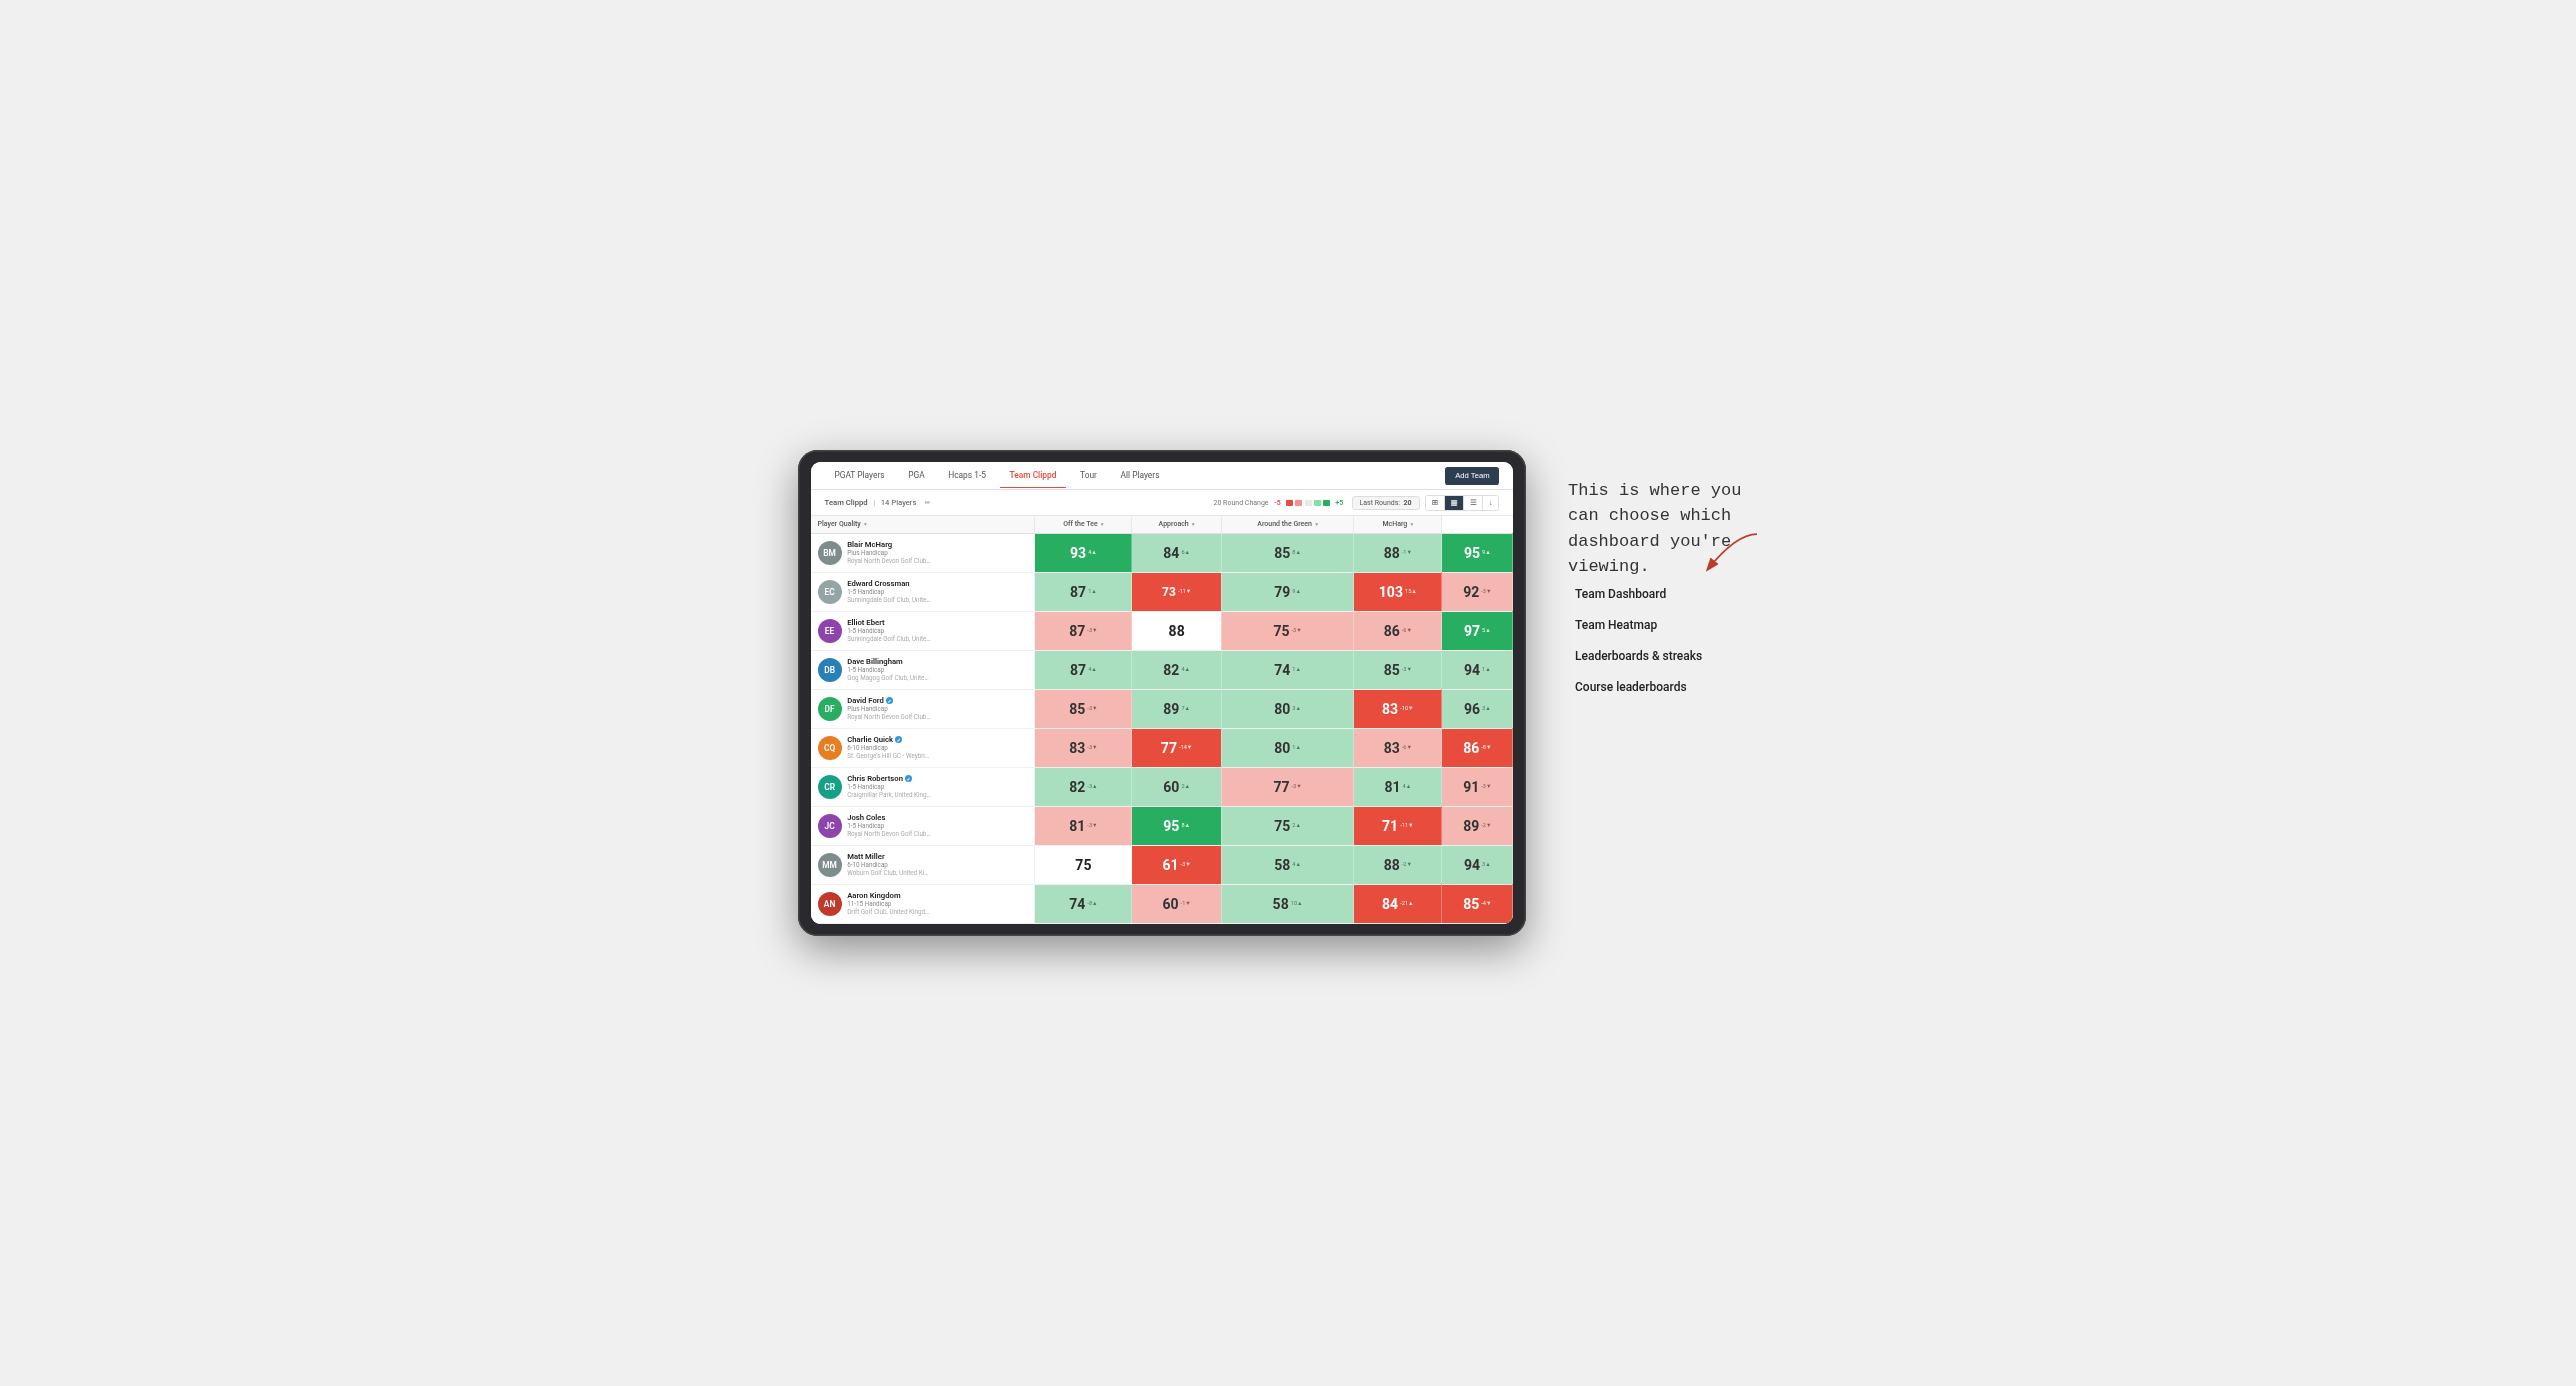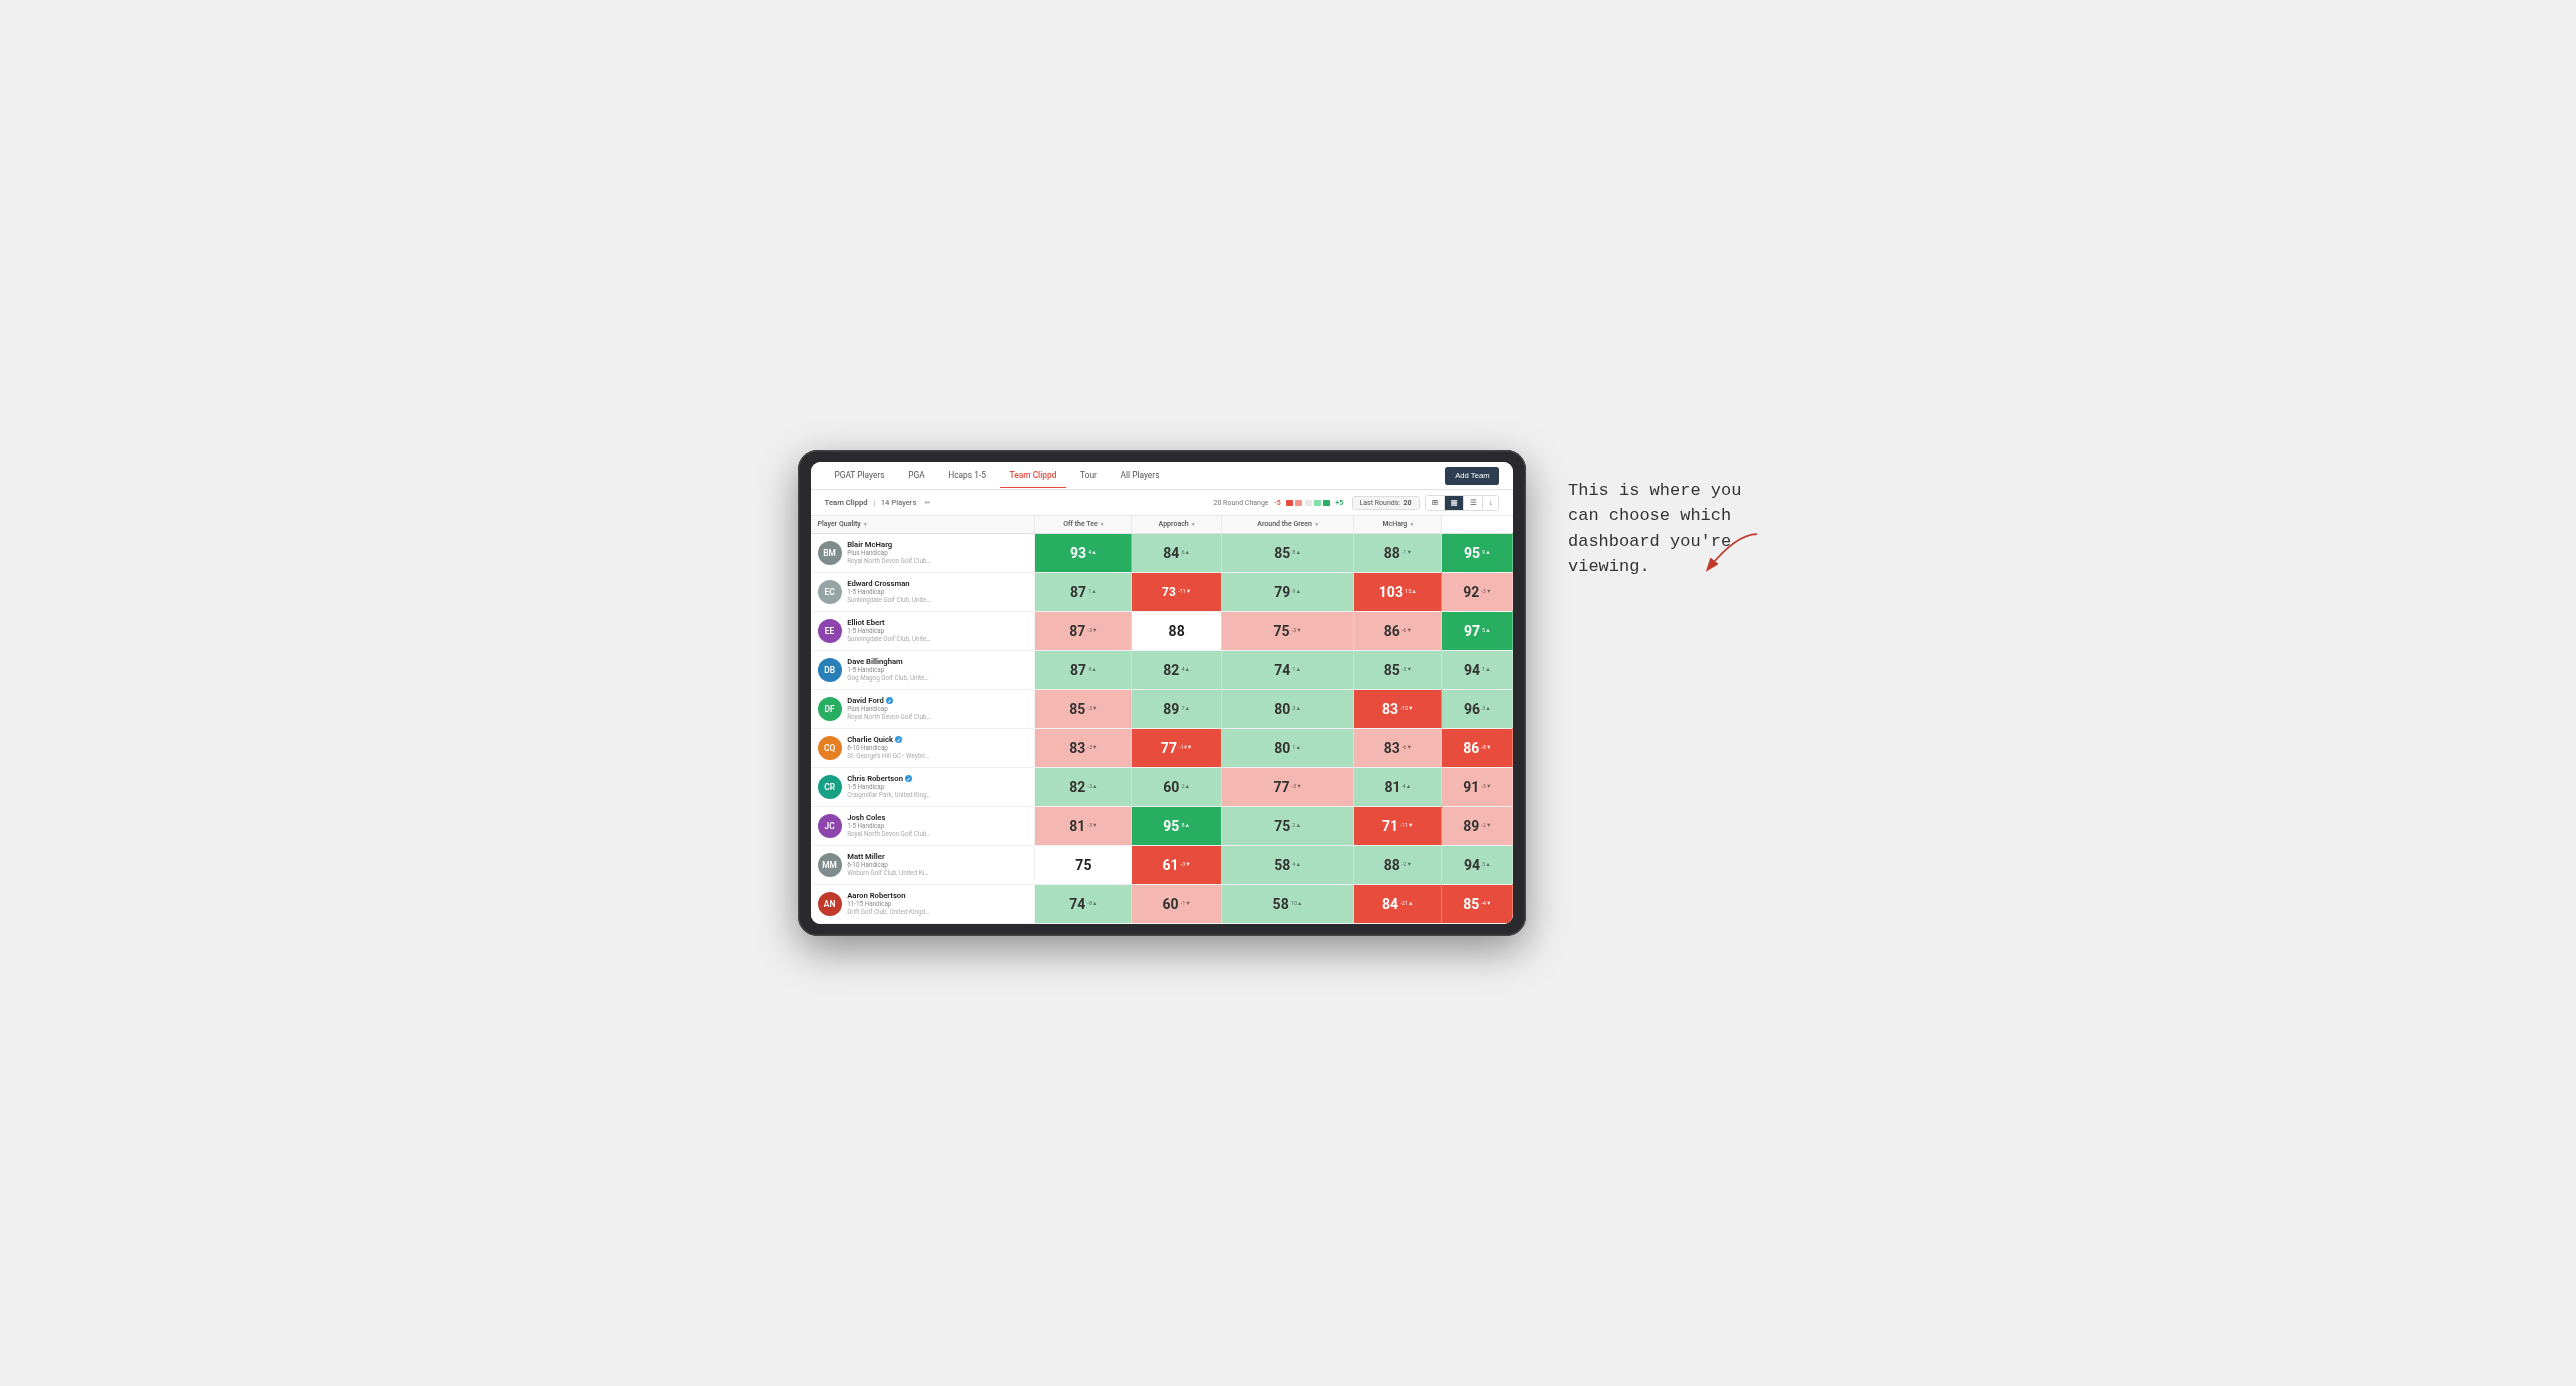--- a/index.html
+++ b/index.html
@@ -894,21 +894,21 @@
     </td>
               </tr>
               <tr class="player-row">
                 <td class="player-td">
     <div class="player-cell">
       <div class="player-avatar" style="background:#c0392b">
         AN
       </div>
       <div class="player-info">
         <div class="player-name">
-          Aaron Robertson
+          Aaron Kingdom
         </div>
         <div class="player-hcap">11-15 Handicap</div>
         <div class="player-club">Drift Golf Club, United Kingdom</div>
       </div>
     </div>
   </td>
                 <td class="score-cell" style="background: rgb(169, 223, 191);">
       <div class="score-box">
         <span style="font-size:14px;font-weight:700;color:#333">74</span>
         <span style="font-size:5.6px;margin-left:2.1px;color:rgba(0,0,0,0.5);line-height:1.2">-8▲</span>
@@ -952,16 +952,22 @@
       <path d="M 110 10 Q 80 10, 40 60" stroke="#c0392b" stroke-width="2.5" fill="none" marker-end="url(#arrowhead)"></path>
       <defs>
         <marker id="arrowhead" markerWidth="8" markerHeight="8" refX="6" refY="3" orient="auto">
           <polygon points="0 0, 8 3, 0 6" fill="#c0392b"></polygon>
         </marker>
       </defs>
     </svg>
 
     <p class="annotation-text">This is where you can choose which dashboard you're viewing.</p>
 
+    <div class="annotation-items">
+      <div class="annotation-item">Team Dashboard</div>
+      <div class="annotation-item">Team Heatmap</div>
+      <div class="annotation-item">Leaderboards &amp; streaks</div>
+      <div class="annotation-item">Course leaderboards</div>
+    </div>
   </div>
 
 </div>
 
 
 </body></html>

